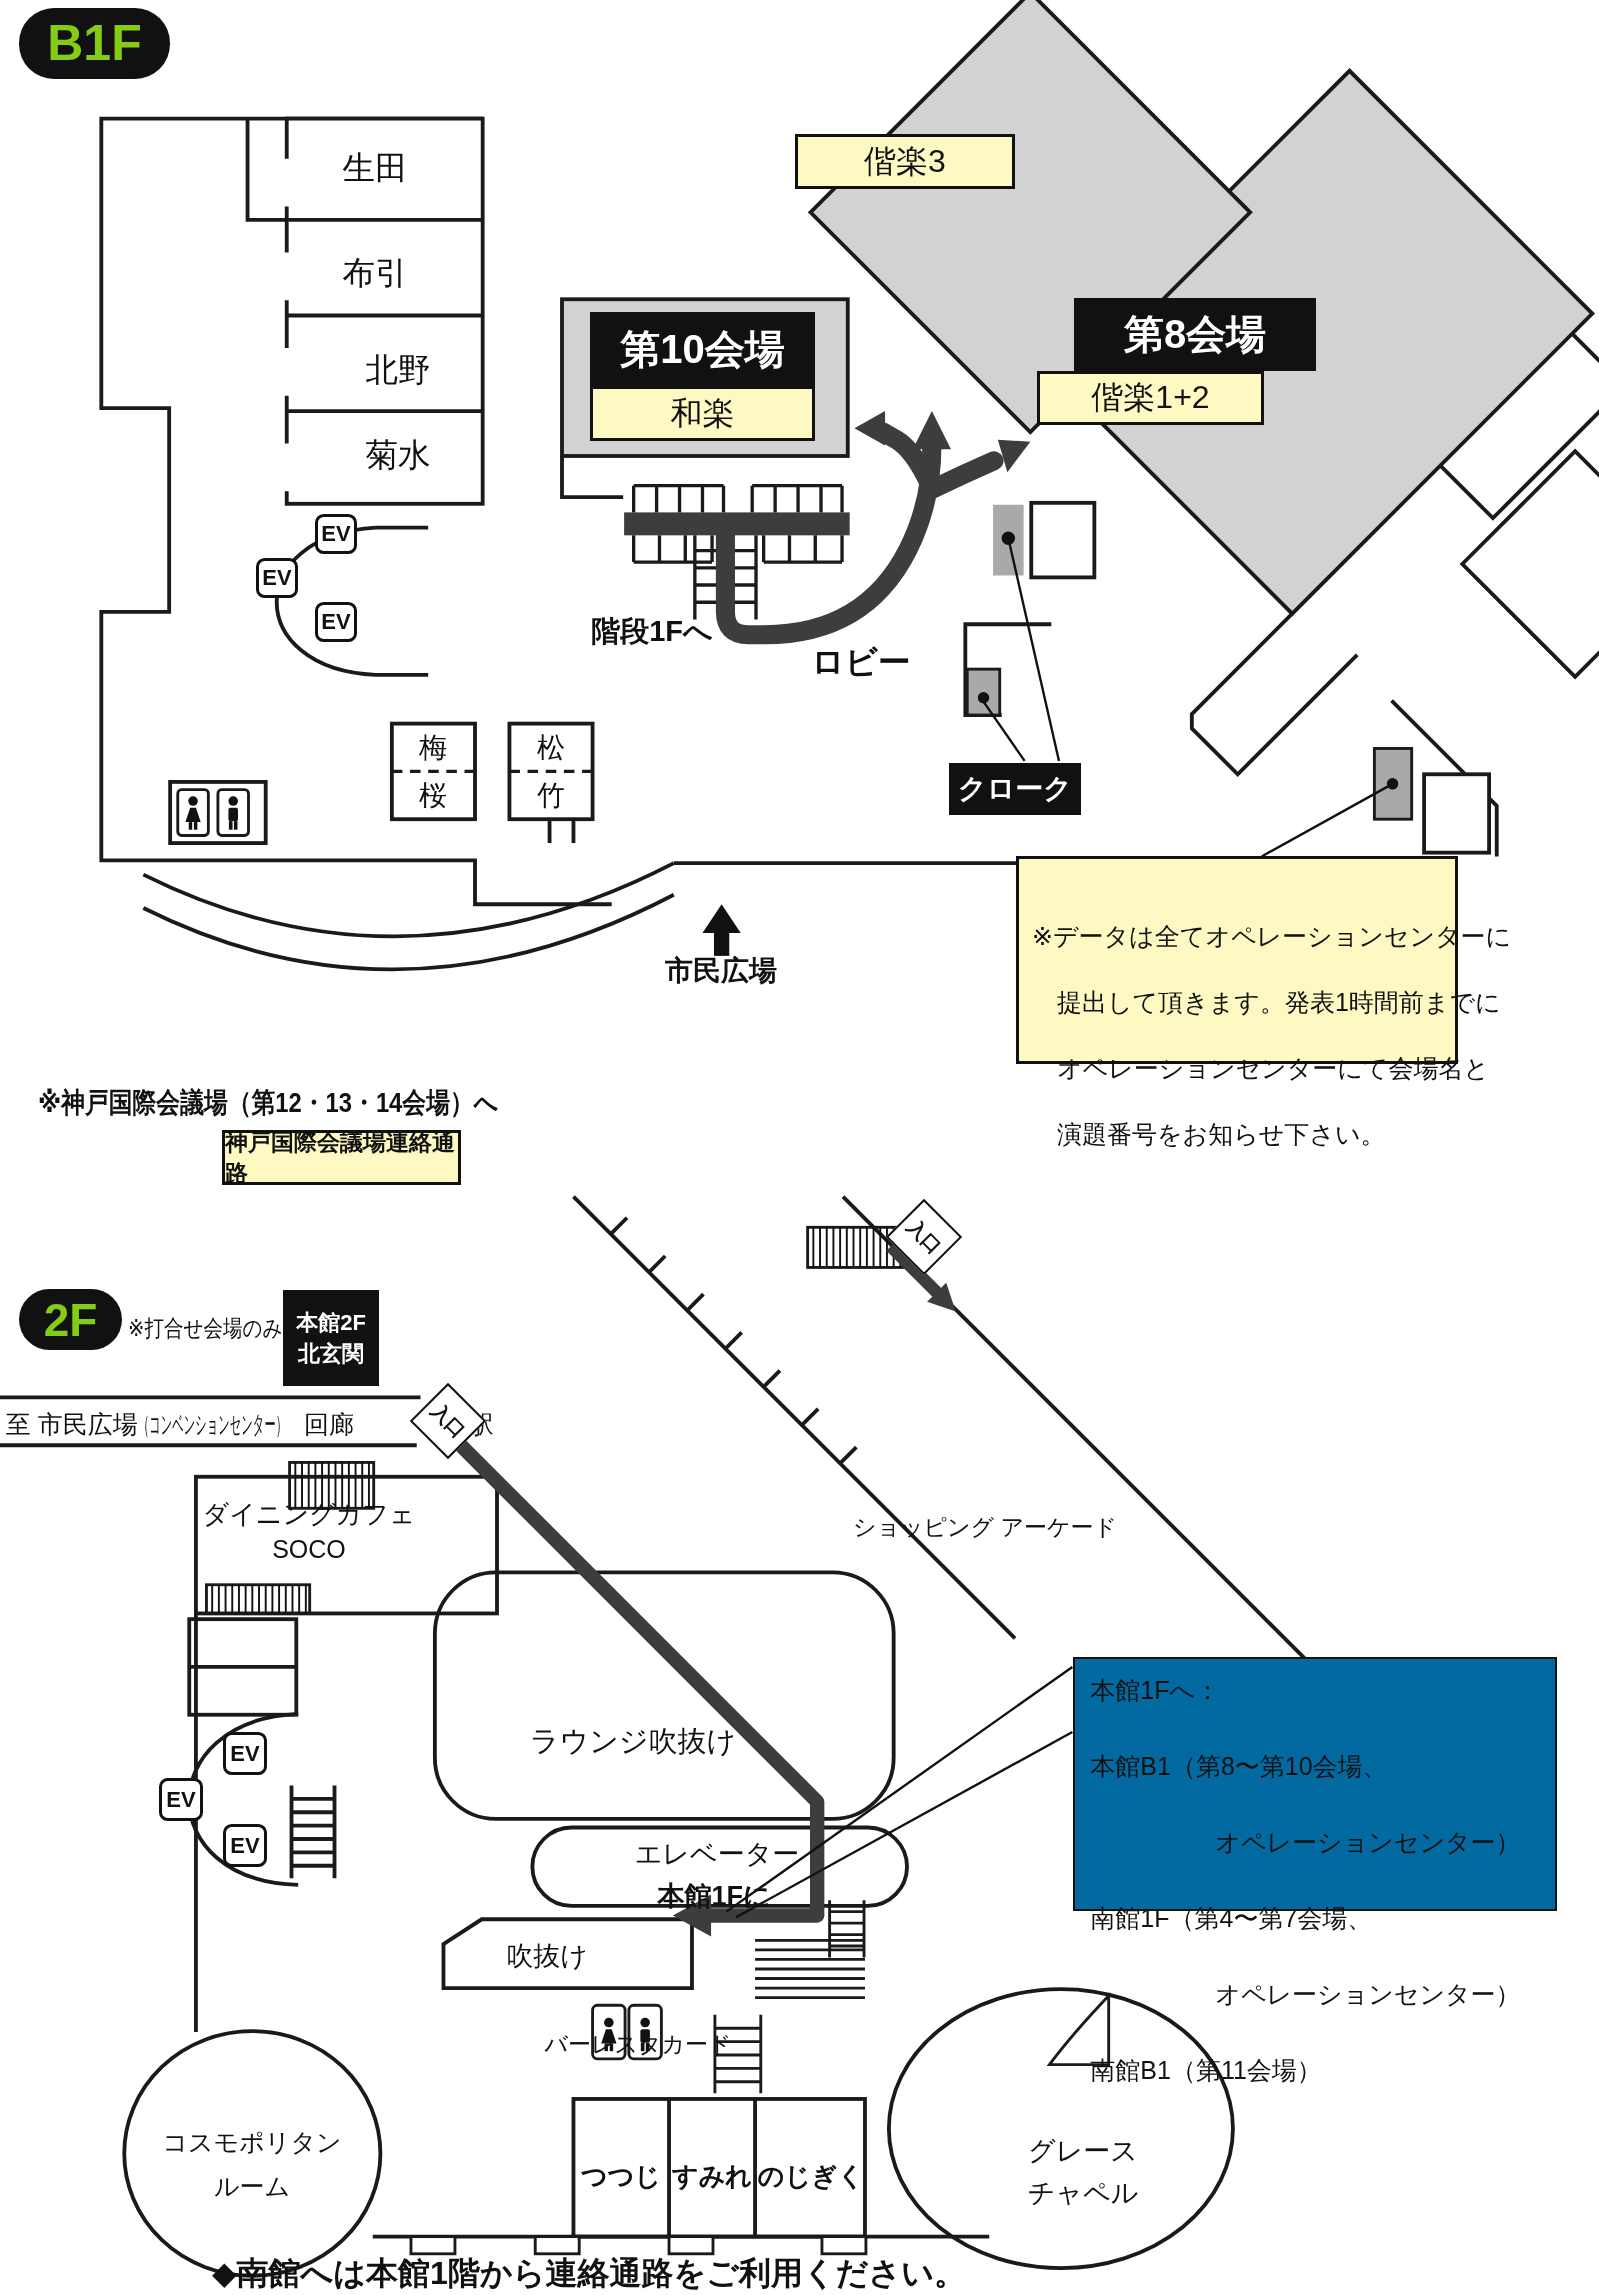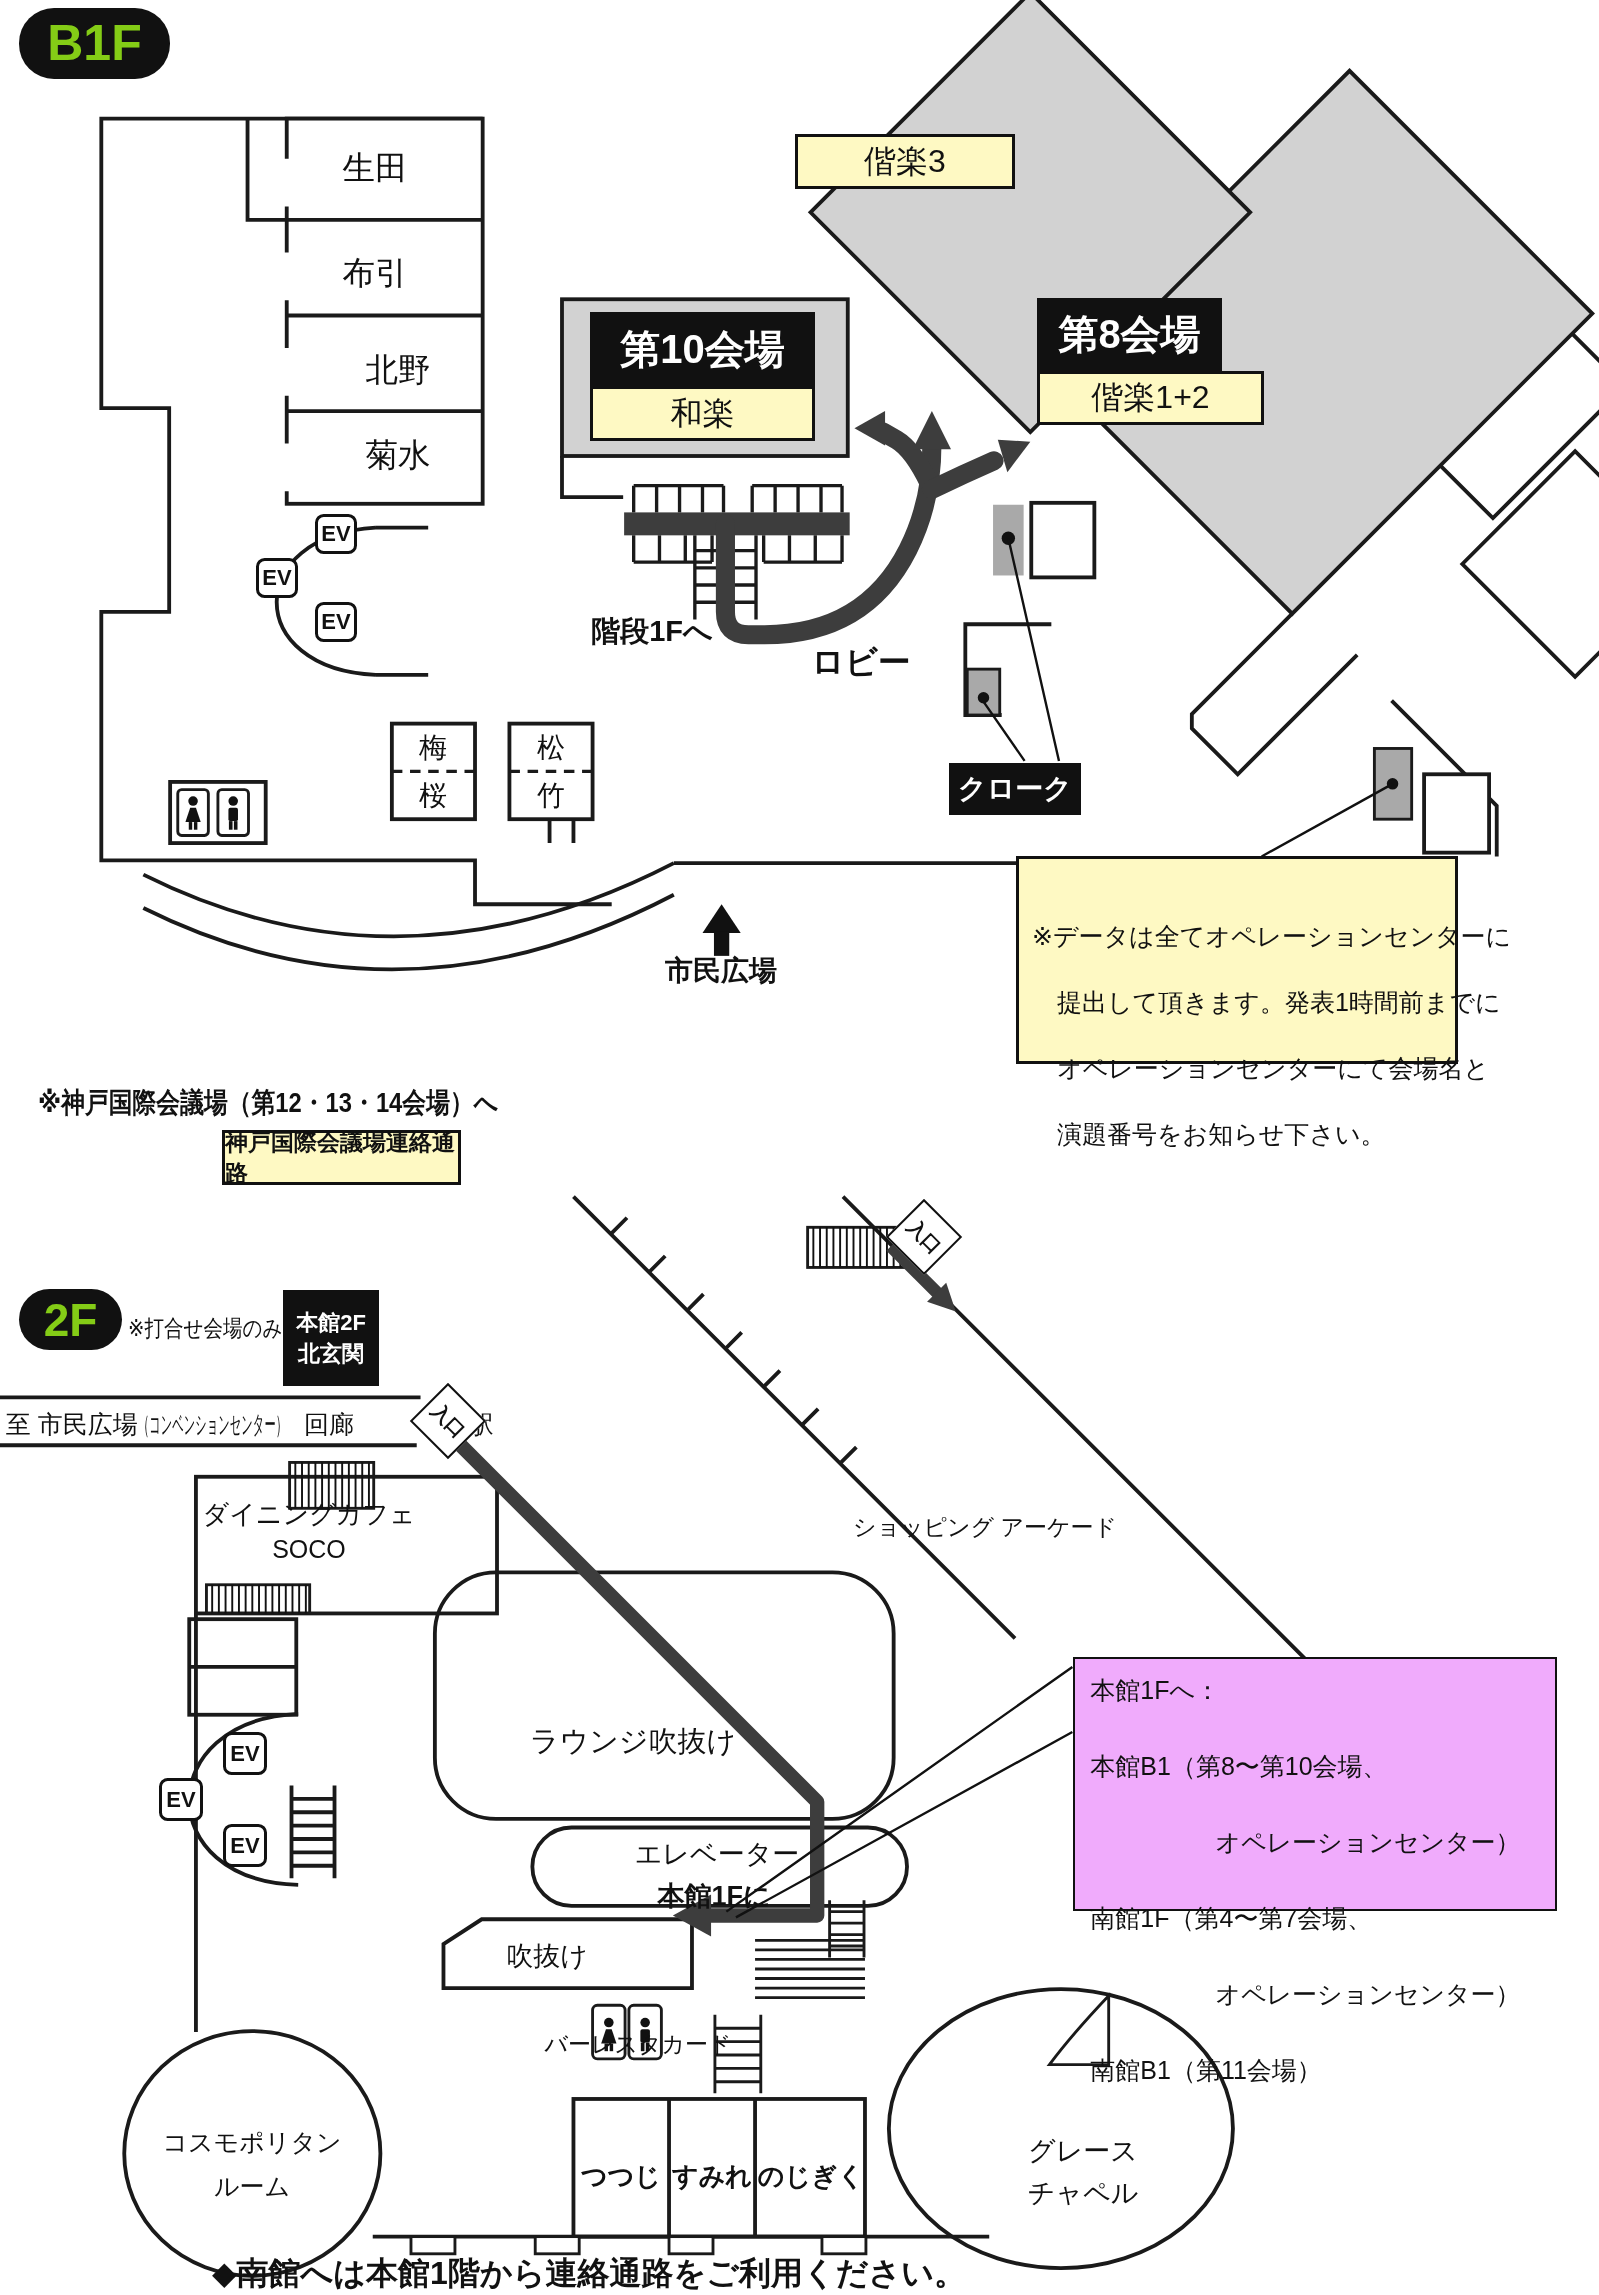--- a/index.html
+++ b/index.html
@@ -8,21 +8,21 @@
   svg.plan{position:absolute;left:0;top:0}
   .lbl{position:absolute;white-space:nowrap;color:#111}
   .ctr{transform:translate(-50%,-50%)}
   .b{font-weight:bold}
   .pill{position:absolute;background:#111;color:#84cc16;display:flex;align-items:center;justify-content:center;font-weight:bold}
   .blackbox{position:absolute;background:#111;color:#fff;display:flex;align-items:center;justify-content:center;font-weight:bold;box-sizing:border-box}
   .whitebox{position:absolute;background:#fef9c3;border:3.8px solid #111;display:flex;align-items:center;justify-content:center;box-sizing:border-box}
   .ev{position:absolute;background:#fff;border:3.3px solid #111;border-radius:8.6px;display:flex;align-items:center;justify-content:center;font-weight:bold;font-size:22px;box-sizing:border-box}
   .entrance{position:absolute;background:#fff;border:2.9px solid #111;display:flex;align-items:center;justify-content:center;font-weight:bold;font-size:19px;transform:rotate(45deg);box-sizing:border-box}
   .opbody{position:absolute;font-size:25px;line-height:33px;white-space:pre}
-  .guidebox{position:absolute;border:2.9px solid #111;background:#f0abfc;font-size:25px;line-height:38px;padding:11.5px 15.3px;white-space:pre;box-sizing:border-box}
+  .guidebox{position:absolute;border:2.9px solid #111;background:#0369a1;font-size:25px;line-height:38px;padding:11.5px 15.3px;white-space:pre;box-sizing:border-box}
   .sqz{transform:scaleX(.85);transform-origin:left top}
   .cond{display:inline-block;transform:scaleX(.45);transform-origin:left bottom}
 </style>
 </head>
 <body>
 
 <div class="canvas">
 
 <svg class="plan" width="1599" height="2295" viewBox="0 0 1673 2401">
 
@@ -201,21 +201,21 @@
 
 <div class="ev" style="left:315px;top:514px;width:42px;height:40px">EV</div>
 <div class="ev" style="left:256px;top:558px;width:42px;height:40px">EV</div>
 <div class="ev" style="left:315px;top:602px;width:42px;height:40px">EV</div>
 
 <div class="whitebox" style="left:795px;top:134px;width:220px;height:55px;font-size:32px">偕楽3</div>
 
 <div class="blackbox" style="left:590px;top:312px;width:225px;height:75px;font-size:40px">第10会場</div>
 <div class="whitebox" style="left:590px;top:386px;width:225px;height:55px;font-size:32px">和楽</div>
 
-<div class="blackbox" style="left:1037px;top:298px;width:185px;height:73px;font-size:40px">第8会場</div>
+<div class="blackbox" style="left:1074px;top:298px;width:242px;height:73px;font-size:40px">第8会場</div>
 <div class="whitebox" style="left:1037px;top:371px;width:227px;height:54px;font-size:32px">偕楽1+2</div>
 
 <div class="lbl ctr b" style="left:652px;top:632px;font-size:29px">階段1Fへ</div>
 <div class="lbl ctr b" style="left:861px;top:663px;font-size:32.5px">ロビー</div>
 <div class="lbl ctr b" style="left:721px;top:971px;font-size:28px">市民広場</div>
 
 <div class="blackbox" style="left:949px;top:763px;width:132px;height:52px;font-size:28px">クローク</div>
 
 <div class="whitebox" style="left:1016px;top:856px;width:442px;height:208px"></div>
 <div class="opbody" style="left:1032px;top:920px"><span>※データは全てオペレーションセンターに</span><br>

